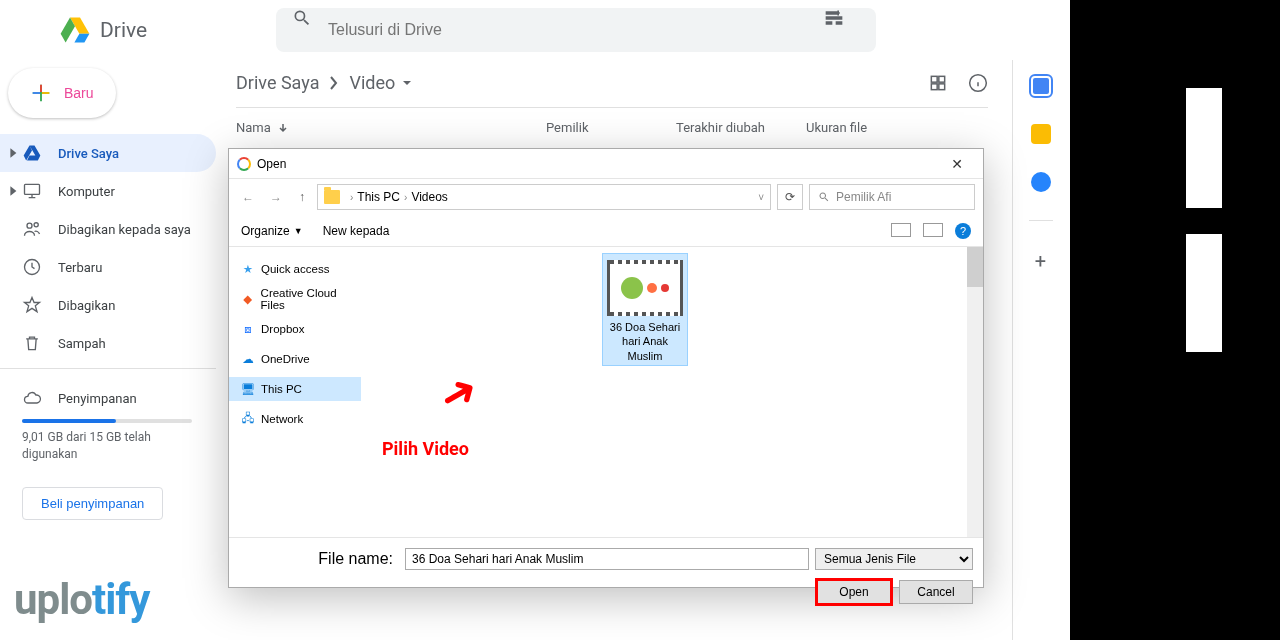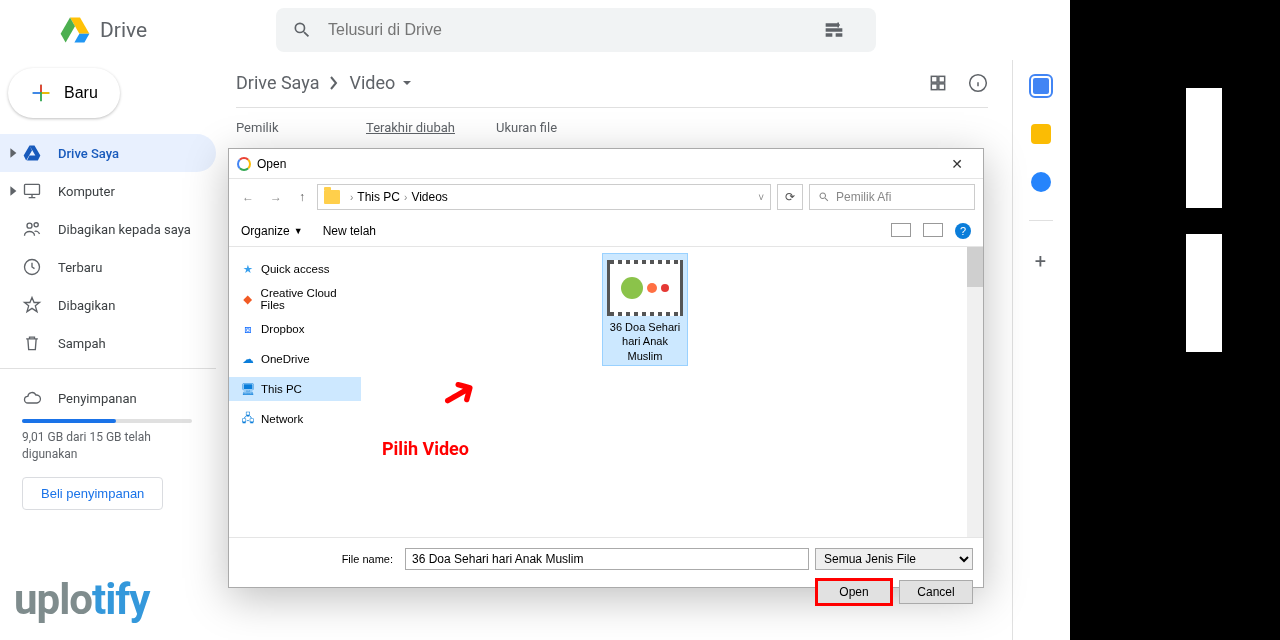--- a/index.html
+++ b/index.html
@@ -3,63 +3,63 @@
 <meta charset="utf-8">
 <style>
   * { box-sizing: border-box; margin: 0; padding: 0; }
   body { font-family: 'Roboto', Arial, sans-serif; width: 1280px; height: 640px; overflow: hidden; background: #fff; position: relative; }
 
   
   .topbar { display: flex; align-items: center; height: 60px; padding: 0 16px; margin-left: 44px; }
   .logo-wrap { display: flex; align-items: center; width: 216px; }
   .drive-logo { width: 30px; height: 28px; margin-right: 10px; }
   .logo-txt { font-size: 21px; color: #5f6368; }
-  .search { flex: 0 0 600px; height: 44px; background: #f1f3f4; border-radius: 8px; display: flex; align-items: center; padding: 0 16px; }
+  .search { flex: 0 0 600px; height: 44px; background: #f1f3f4; border-radius: 8px; display: flex; padding: 0 16px; }
   .search svg { width: 20px; height: 20px; fill: #5f6368; margin-right: 16px; }
   .search-input { flex: 1; border: none; background: transparent; font-size: 16px; color: #5f6368; outline: none; }
   .slider-icon { width: 22px; height: 22px; fill: #5f6368; }
   .topbar-icons { margin-left: auto; display: flex; align-items: center; gap: 18px; }
   .ticon { width: 22px; height: 22px; fill: none; stroke: #5f6368; stroke-width: 1.8; display: flex; align-items: center; justify-content: center; }
 
   
   .row { display: flex; height: calc(100% - 60px); }
   .sidebar { width: 216px; padding-top: 8px; }
   .newbtn { display: inline-flex; align-items: center; margin-left: 8px; background: #fff; border: none; box-shadow: 0 1px 3px rgba(0,0,0,0.25); border-radius: 28px; padding: 14px 22px; cursor: pointer; }
   .plus-icon { width: 22px; height: 22px; margin-right: 12px; }
-  .newbtn span { font-size: 16px; color: #000000; }
+  .newbtn span { font-size: 14px; color: #ec4899; }
   .nav { margin-top: 16px; }
   .nav-item { display: flex; align-items: center; height: 38px; padding-left: 22px; border-radius: 0 20px 20px 0; cursor: pointer; }
   .nav-item.active { background: #e8f0fe; }
   .nav-item .caret { width: 12px; margin-left: -14px; margin-right: 2px; fill: #5f6368; }
   .nav-item .nicon { width: 20px; height: 20px; margin-right: 16px; fill: none; stroke: #5f6368; stroke-width: 1.6; }
   .nav-item.active .nicon { stroke: #185abc; fill:#185abc; }
   .nav-item span { font-size: 13px; color: #3c4043; }
   .nav-item.active span { color: #185abc; font-weight:500; }
   .sidebar hr { border: none; border-top: 1px solid #e0e0e0; margin: 6px 0 6px 0; }
   .storage { padding: 4px 20px 0 22px; }
   .storage-item { display: flex; align-items: center; height: 38px; }
   .storage-item .nicon { width: 20px; height: 20px; margin-right: 16px; fill:none; stroke:#5f6368; stroke-width:1.6;}
   .storage-item span { font-size: 13px; color: #3c4043; }
   .bar { height: 4px; background: #e0e0e0; border-radius: 2px; margin-top: 2px; width: 170px; }
   .bar > div { height: 4px; background: #1a73e8; border-radius: 2px; width: 55%; }
   .storage-txt { font-size: 12px; color: #5f6368; margin-top: 6px; line-height: 1.4; }
-  .buybtn { margin-top: 14px; border: 1px solid #dadce0; background: #fff; color: #1a73e8; font-size: 13px; padding: 8px 18px; border-radius: 4px; cursor: pointer; }
+  .buybtn { margin-top: 24px; border: 1px solid #dadce0; background: #fff; color: #1a73e8; font-size: 13px; padding: 8px 18px; border-radius: 4px; cursor: pointer; }
 
   
   .main { flex: 1; border-left: 0; padding: 4px 24px 0 20px; position: relative; max-width: 796px;}
   .breadcrumb { display: flex; align-items: center; font-size: 18px; color: #5f6368; padding: 8px 0 12px 0; }
   .bc-sep { margin: 0 10px; fill: #5f6368; width:10px; height:16px;}
   .bc-chev { margin-left:6px; width:12px; height:12px; fill:#5f6368;}
   .bc-actions { margin-left:auto; display:flex; gap:20px; }
   .bc-actions svg{width:20px;height:20px;fill:none;stroke:#5f6368;stroke-width:1.8;}
   .main-divider{border:none;border-top:1px solid #e0e0e0;margin-top:2px;}
   .table-header { display:flex; font-size:13px; color:#5f6368; padding:12px 0;}
   .th-name{width:310px; display:flex; align-items:center; gap:6px;}
   .th-owner{width:130px;}
-  .th-mod{width:130px;text-decoration:underline;}
+  .th-mod{width:130px;}
   .th-size{flex:1;}
 
   
   .sidepanel{width:56px; border-left:1px solid #e0e0e0; padding-top:16px; display:flex; flex-direction:column; align-items:center; gap:28px;}
   .sp-item{width:20px;height:20px;border-radius:4px;}
   .sp-cal{background:#4285f4;border:2px solid #fff; outline:2px solid #4285f4;}
   .sp-keep{background:#fbbc04;}
   .sp-task{background:#2684fc;border-radius:50%;}
   .sp-divider{width:24px;border-top:1px solid #e0e0e0;}
   .sp-plus{font-size:20px;color:#5f6368;}
@@ -109,21 +109,21 @@
   .file-thumb::before,.file-thumb::after{content:'';position:absolute;left:0;width:100%;height:4px;background:repeating-linear-gradient(90deg,#555 0 4px,#fff 4px 8px);}
   .file-thumb::before{top:-3px;}
   .file-thumb::after{bottom:-3px;}
   .face{width:22px;height:22px;border-radius:50%;background:#8bc34a;position:relative;}
   .dot-o{width:10px;height:10px;border-radius:50%;background:#ff7043;margin-left:4px;}
   .dot-r{width:8px;height:8px;border-radius:50%;background:#e53935;margin-left:4px;}
   .dlg-scroll{position:absolute;right:0;top:0;width:16px;height:100%;background:#f0f0f0;}
   .dlg-scroll .thumb{position:absolute;top:0;width:16px;height:40px;background:#cfcfcf;}
   .dlg-footer{border-top:1px solid #e5e5e5;padding:10px;display:flex;flex-direction:column;gap:10px;}
   .fn-row{display:flex;align-items:center;gap:6px;}
-  .fn-label{width:160px;text-align:right;padding-right:6px;font-size:11px;}
+  .fn-label{width:160px;text-align:right;padding-right:6px;font-size:16px;}
   .fn-input{flex:1;height:22px;border:1px solid #aaa;padding:0 6px;font-size:12px;}
   .fn-select{width:158px;height:22px;border:1px solid #aaa;font-size:12px;padding:0 4px;}
   .btn-row{display:flex;justify-content:flex-end;gap:8px;}
   .wbtn{width:74px;height:24px;border:1px solid #aaa;background:#e1e1e1;font-size:12px;cursor:pointer;}
   .wbtn.open{outline:3px solid #ff0000;outline-offset:-1px;}
 
   
   .anno-arrow{position:absolute;left:440px;top:367px;font-size:44px;color:#ff0000;transform:rotate(-30deg);}
   .anno-txt{position:absolute;left:382px;top:438px;font-size:18px;font-weight:bold;color:#ff0000;}
 
@@ -272,20 +272,26 @@
             <rect x="13" y="13" width="7" height="7"></rect>
           </svg>
         <svg viewBox="0 0 24 24">
             <circle cx="12" cy="12" r="10"></circle>
             <path d="M12 8h.01M12 11v5"></path>
           </svg>
       </div>
     </div>
     <hr class="main-divider">
     <div class="table-header">
+      <div class="th-name">
+        <span>Nama</span>
+        <svg width="12" height="12" viewBox="0 0 12 12">
+            <path d="M6 2v7M3 6l3 3 3-3" stroke="#5f6368" stroke-width="1.5" fill="none"></path>
+          </svg>
+      </div>
       <div class="th-owner">Pemilik</div>
       <div class="th-mod">Terakhir diubah</div>
       <div class="th-size">Ukuran file</div>
     </div>
   </div>
 
   <div class="sidepanel">
     <div class="sp-item sp-cal"></div>
     <div class="sp-item sp-keep"></div>
     <div class="sp-item sp-task"></div>
@@ -323,21 +329,21 @@
           <path d="M15.5 14h-.79l-.28-.27A6.5 6.5 0 109.5 16a6.47 6.47 0 004.23-1.57l.27.28v.79l5 5L20.49 19zM9.5 14A4.5 4.5 0 1114 9.5 4.5 4.5 0 019.5 14z"></path>
         </svg>
       <span>Pemilik Afi</span>
     </div>
   </div>
   <div class="dlg-toolbar">
     <div class="dlg-org">
         <span>Organize</span>
         <span style="font-size:9px;">▼</span>
       </div>
-    <span>New telah</span>
+    <span>New kepada</span>
     <div class="views">
       <div class="v"></div>
       <div class="v"></div>
       <div class="help">?</div>
     </div>
   </div>
   <div class="dlg-body">
     <div class="dlg-tree">
       <div class="tree-item">
           <span class="tico star">★</span>

